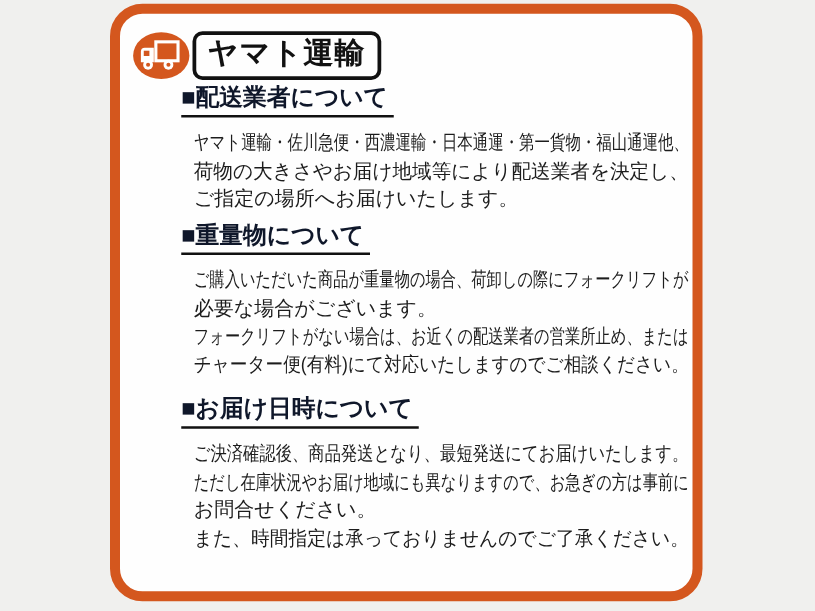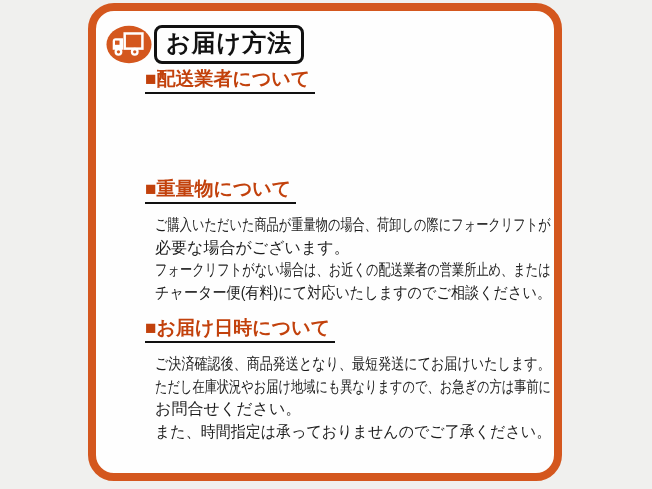--- a/index.html
+++ b/index.html
@@ -59,21 +59,21 @@
     left: 49px;
     width: 410px;
   }
   .section.s1 { top: 57px; }
   .section.s2 { top: 167px; }
   .section.s3 { top: 306px; }
   .section-heading {
     display: inline-block;
     font-size: 19px;
     font-weight: bold;
-    color: #c2410c;
+    color: #0f172a;
     line-height: 22px;
     padding: 0 5px 2px 0;
     border-bottom: 2.5px solid #111;
     white-space: nowrap;
   }
   .lines {
     margin: 10px 0 0 10px;
     width: 396px;
     font-size: 16px;
     line-height: 22.5px;
@@ -93,25 +93,30 @@
       <svg class="truck-badge" viewBox="0 0 48 40" aria-hidden="true">
         <ellipse cx="24" cy="20" rx="23.5" ry="19.5" fill="#d4571e"></ellipse>
         <rect x="19.5" y="8.5" width="18.5" height="15.8" fill="none" stroke="#ffffff" stroke-width="2.6"></rect>
         <path d="M17.8 13.5 L10.2 13.5 Q7 13.5 7 16.8 L7 25.6 L17.8 25.6 Z" fill="#ffffff"></path>
         <rect x="9.4" y="15.9" width="4.7" height="4.4" fill="#d4571e"></rect>
         <circle cx="13" cy="27.6" r="4.1" fill="#ffffff"></circle>
         <circle cx="13" cy="27.6" r="1.7" fill="#d4571e"></circle>
         <circle cx="30" cy="27.6" r="4.1" fill="#ffffff"></circle>
         <circle cx="30" cy="27.6" r="1.7" fill="#d4571e"></circle>
       </svg>
-      <span class="title-box">お届け方法</span>
+      <span class="title-box">ヤマト運輸</span>
     </div>
 
     <div class="section s1">
       <div class="section-heading">■配送業者について</div>
+      <div class="lines">
+        <div class="fitline" style="transform-origin: 0px 50%; transform: scaleX(0.772);">ヤマト運輸・佐川急便・西濃運輸・日本通運・第一貨物・福山通運他、</div>
+        <div class="fitline" style="transform-origin: 0px 50%; transform: scaleX(0.98);">荷物の大きさやお届け地域等により配送業者を決定し、</div>
+        <div class="fitline">ご指定の場所へお届けいたします。</div>
+      </div>
     </div>
 
     <div class="section s3">
       <div class="section-heading">■お届け日時について</div>
       <div class="lines">
         <div class="fitline" style="transform-origin: 0px 50%; transform: scaleX(0.816);">ご決済確認後、商品発送となり、最短発送にてお届けいたします。</div>
         <div class="fitline" style="transform-origin: 0px 50%; transform: scaleX(0.763);">ただし在庫状況やお届け地域にも異なりますので、お急ぎの方は事前に</div>
         <div class="fitline">お問合せください。</div>
         <div class="fitline" style="transform-origin: 0px 50%; transform: scaleX(0.938);">また、時間指定は承っておりませんのでご了承ください。</div>
       </div>

